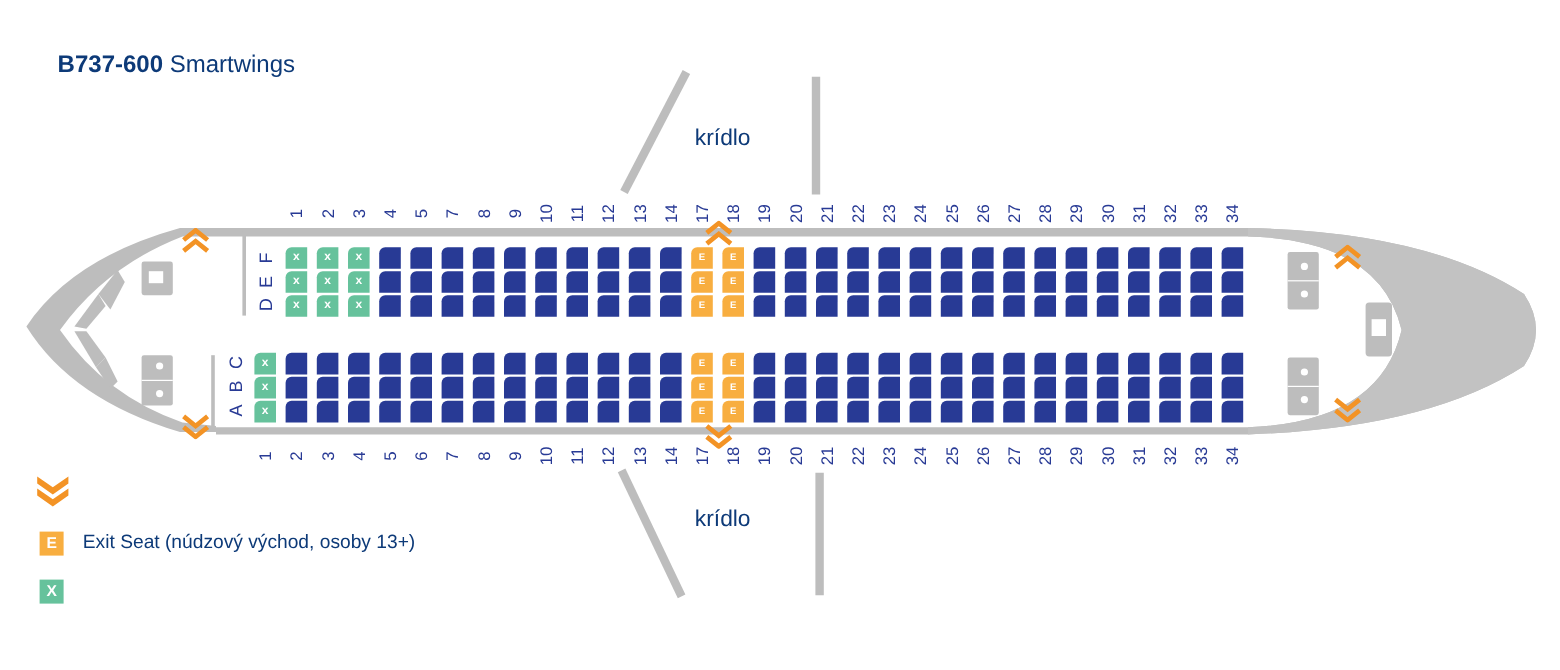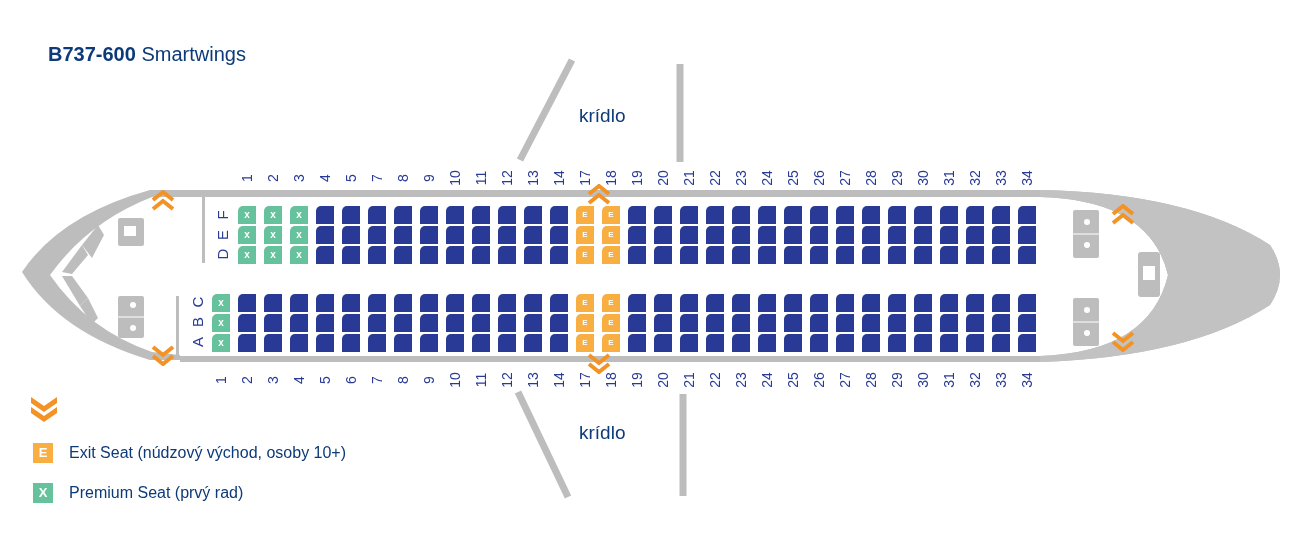--- a/index.html
+++ b/index.html
@@ -353,18 +353,17 @@
     <div class="rownum" style="left: 963px; top: 372px;">32</div>
     <div class="rownum" style="left: 989px; top: 372px;">33</div>
     <div class="rownum" style="left: 1015px; top: 372px;">34</div>
   </div>
 
 <svg class="abs" style="left:28px;top:394px" width="32" height="30">
     <path d="M3 3 L16 12 L29 3 L29 9 L16 18 L3 9 Z M3 13 L16 22 L29 13 L29 19 L16 28 L3 19 Z" fill="#f39325"></path>
   </svg>
 <div class="legend-item" style="top:443px">
   <span class="legend-swatch" style="background:#f8ae40">E</span>
-  <span>Exit Seat (núdzový východ, osoby 10+)</span>
+  <span>Exit Seat (núdzový východ, osoby 13+)</span>
 </div>
 <div class="legend-item" style="top:483px">
   <span class="legend-swatch" style="background:#66c29c">X</span>
-  <span>Premium Seat (prvý rad)</span>
 </div>
 
 </body></html>

